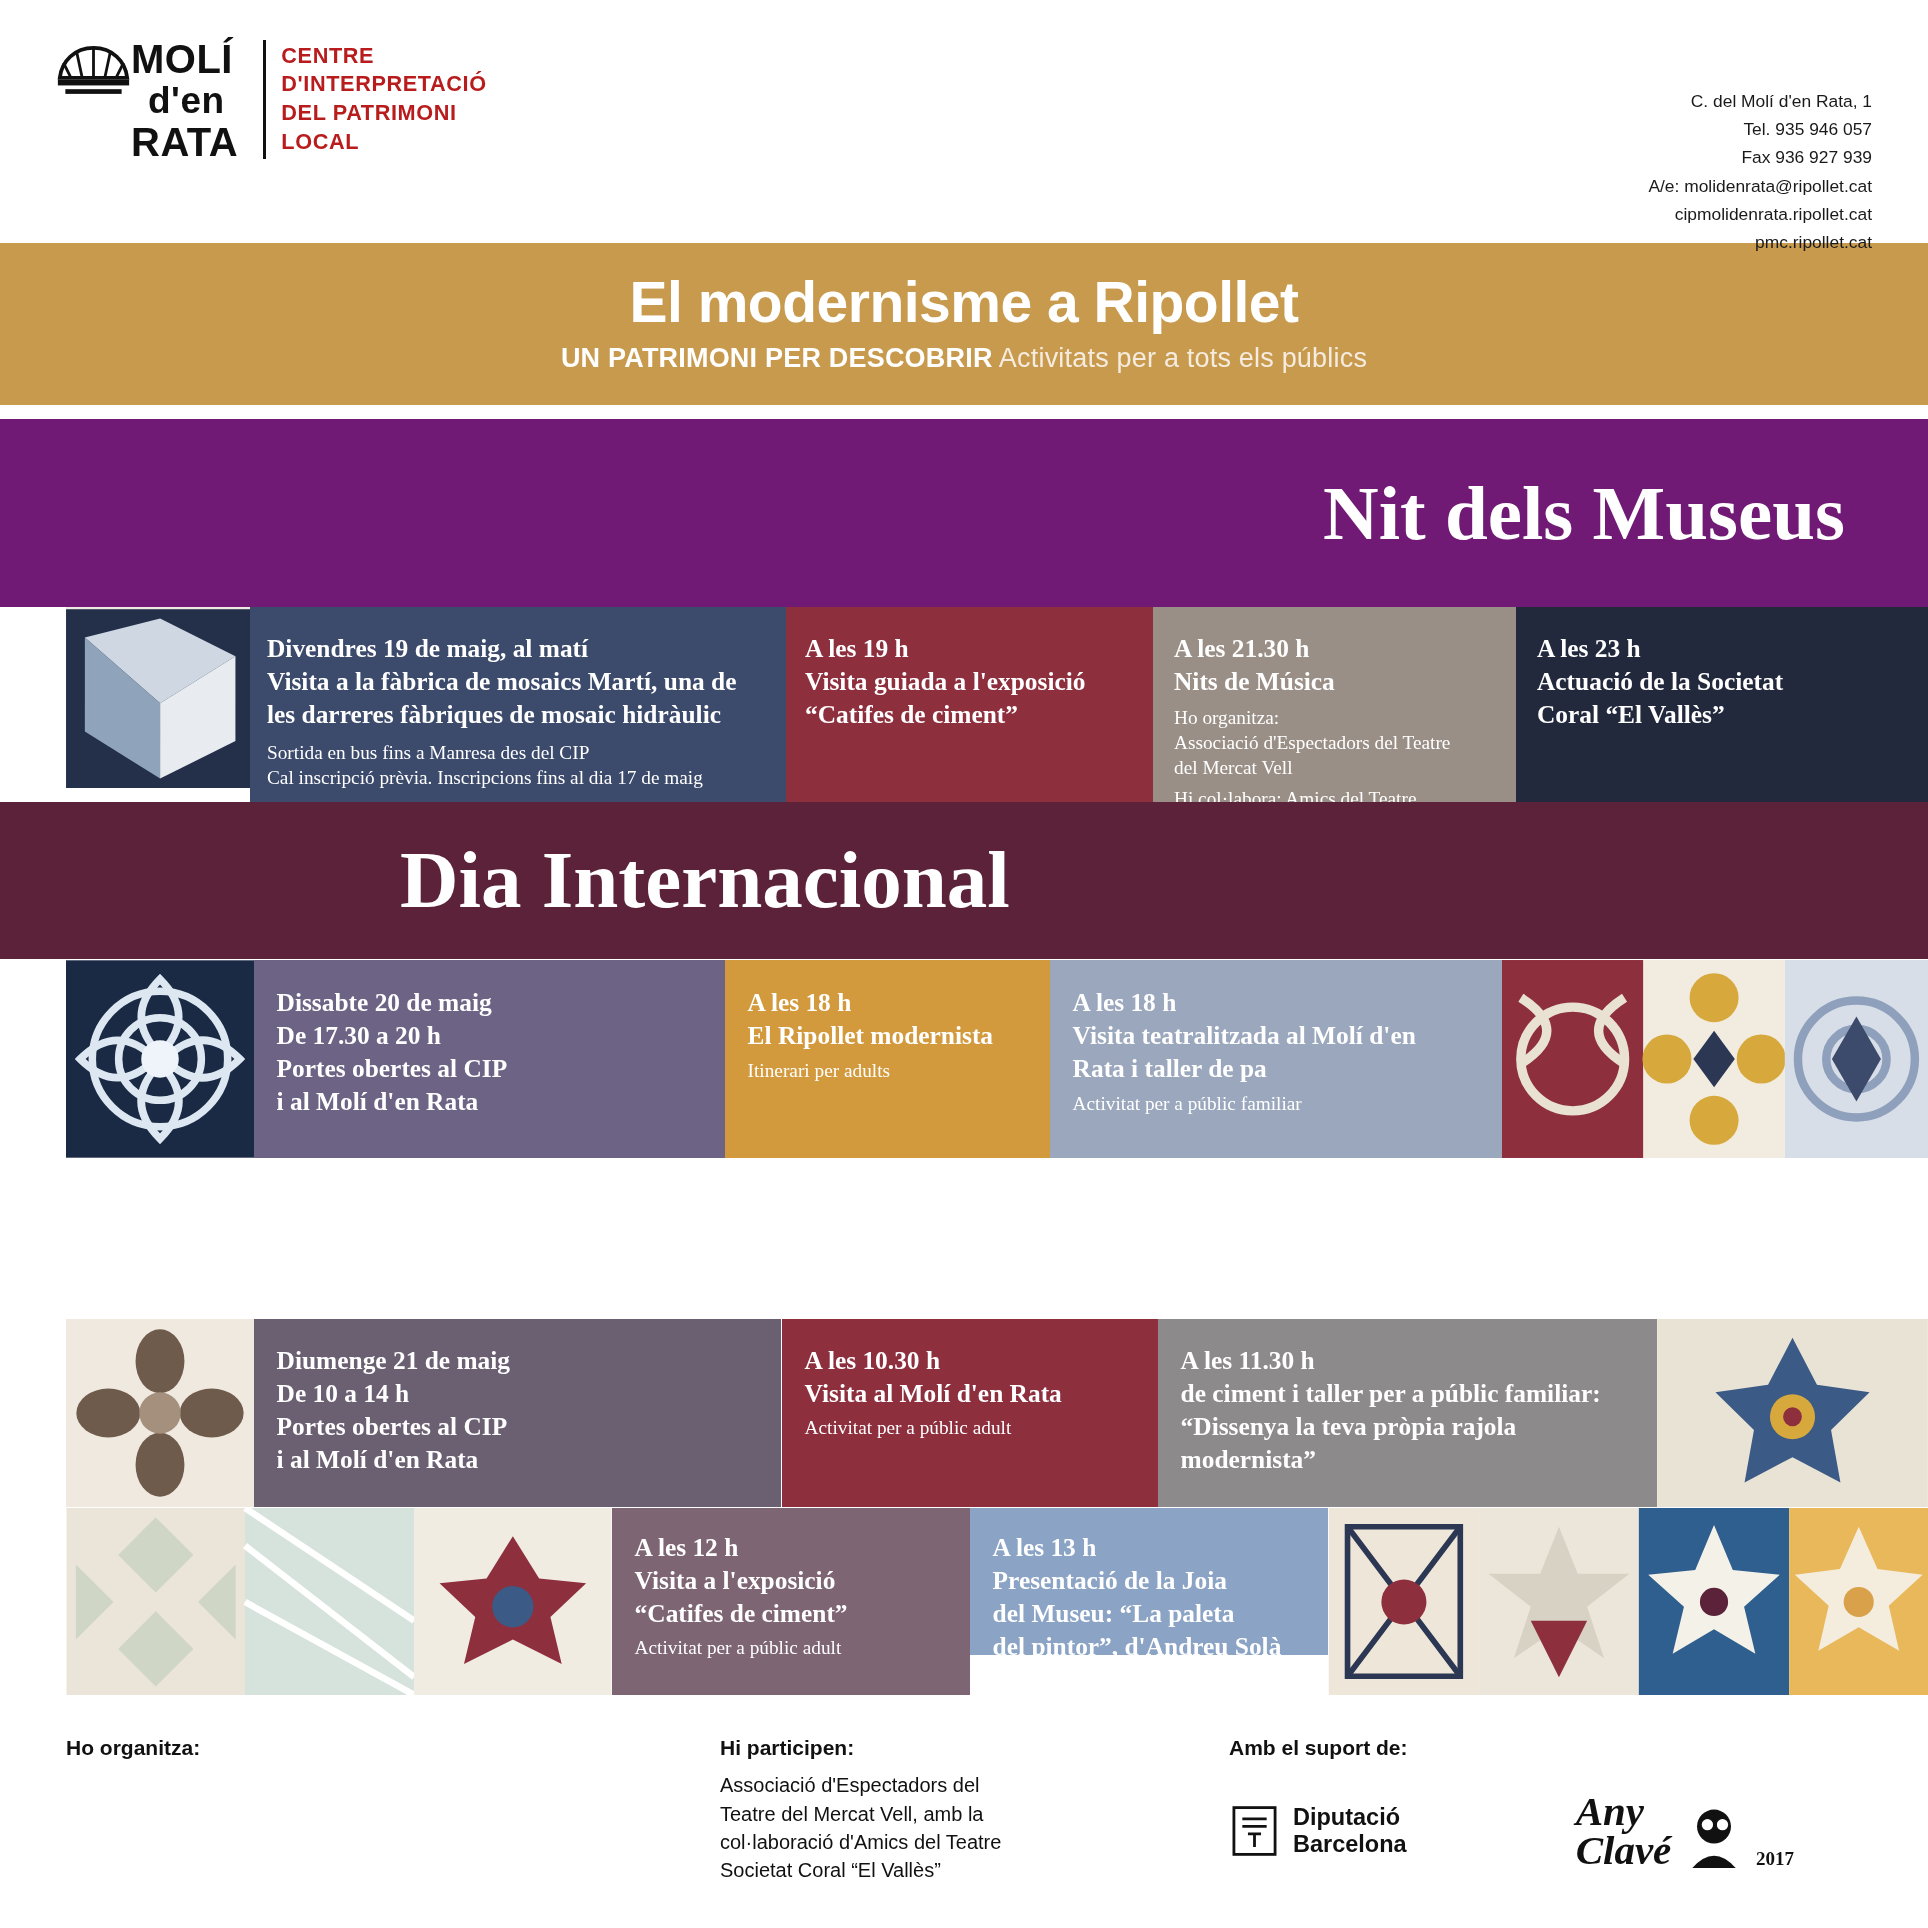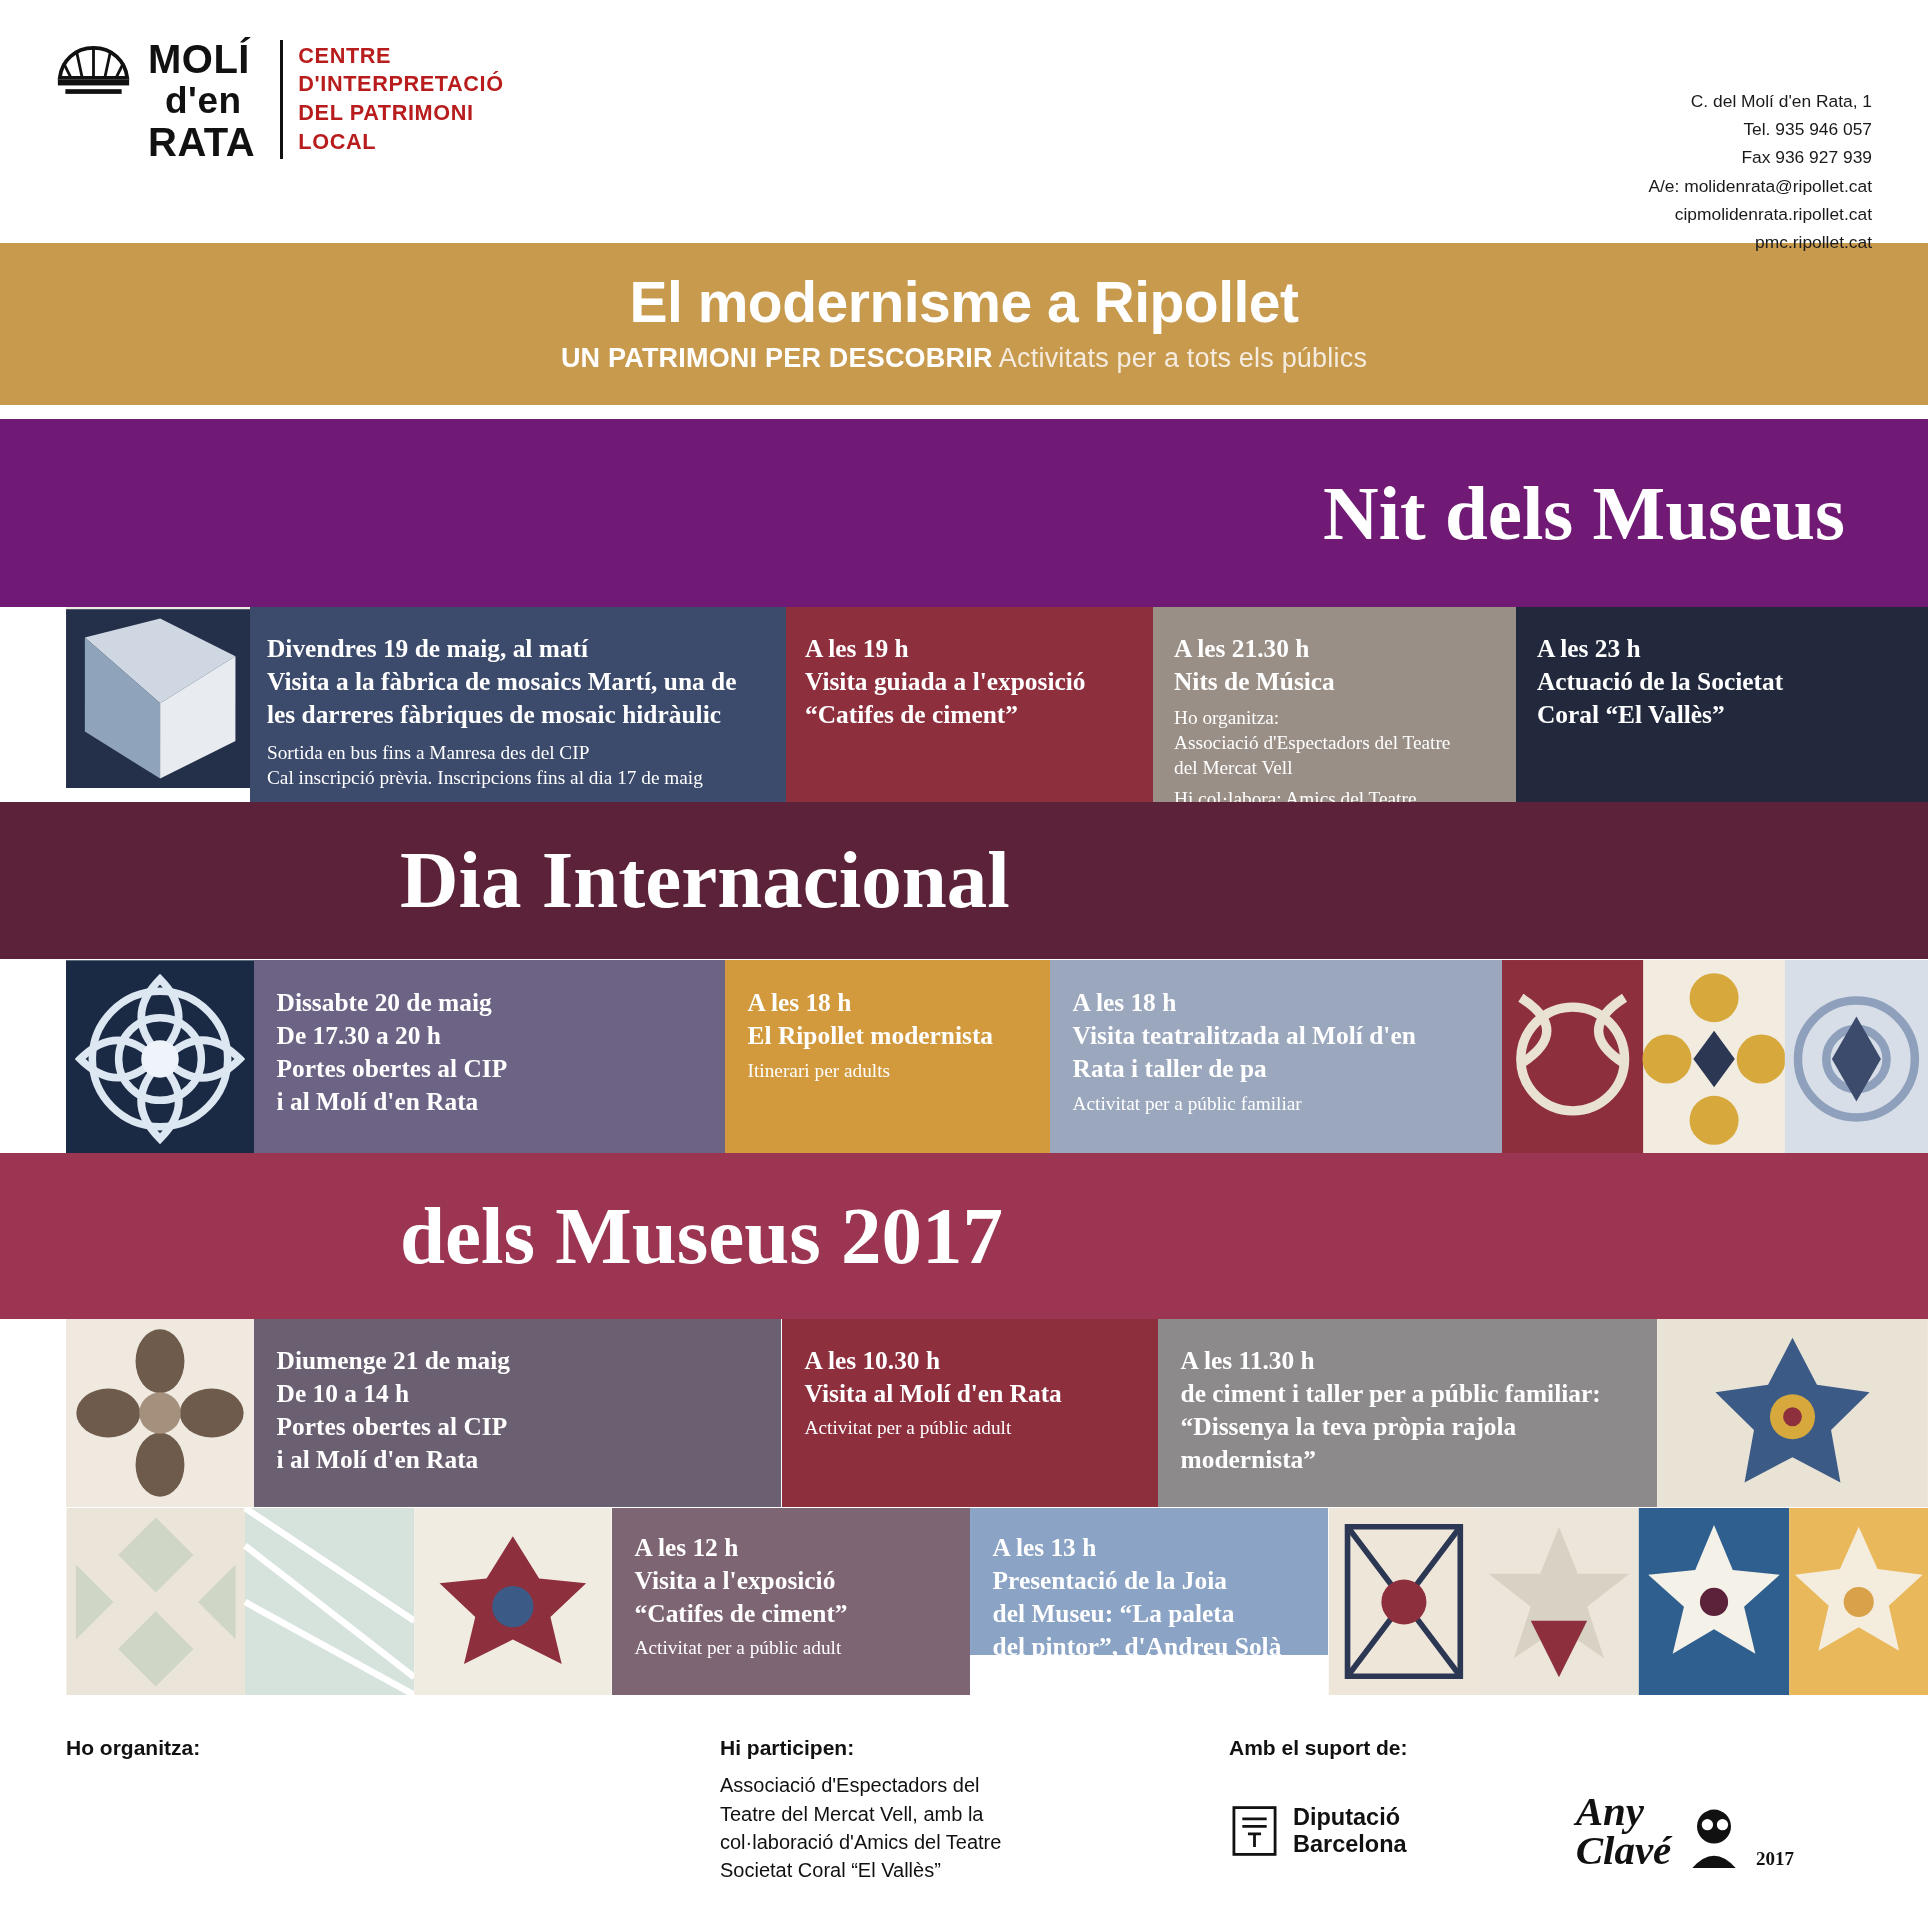--- a/index.html
+++ b/index.html
@@ -17,21 +17,21 @@
 
   
   .header {
     position: relative;
     height: 243px;
     padding: 38px 56px 0 56px;
     display: flex;
     justify-content: space-between;
     align-items: flex-start;
   }
-  .brand { display: flex; align-items: flex-start; gap: 17px; }
+  .brand { display: flex; align-items: flex-start; }
   .brand-mark { width: 75px; height: 66px; margin-top: 5.6px; }
   .brand-words { display: flex; align-items: stretch; gap: 15px; }
   .brand-name {
     font-weight: bold;
     font-size: 40px;
     line-height: 1.08;
     letter-spacing: 0.5px;
     color: #111;
     padding-right: 9.4px;
   }
@@ -331,23 +331,20 @@
     <div class="sm" style="margin-top:5.6px;">Itinerari per adults</div>
   </div>
 
   <div class="blk" style="left:1050px; top:960px; width:452px; height:198px; background:#9aa7bd; padding:26px 19px 0 22.6px;">
     <div class="hd">A les 18 h</div>
     <div class="bd">Visita teatralitzada al Molí d'en</div>
     <div class="bd">Rata i taller de pa</div>
     <div class="sm" style="margin-top:5.6px;">Activitat per a públic familiar</div>
   </div>
 
-  <div class="banner" id="banner-museus">
-    <span>dels Museus 2017</span>
-  </div>
 
   <div class="tilefield" style="left:66px; top:1319px; width:188px; height:188px;">
     <svg width="188" height="188" viewBox="0 0 200 200">
       <rect width="200" height="200" fill="#efe9e0"></rect>
       <g fill="#6f5b4b">
         <ellipse cx="100" cy="45" rx="26" ry="34"></ellipse>
         <ellipse cx="100" cy="155" rx="26" ry="34"></ellipse>
         <ellipse cx="45" cy="100" rx="34" ry="26"></ellipse>
         <ellipse cx="155" cy="100" rx="34" ry="26"></ellipse>
       </g>

